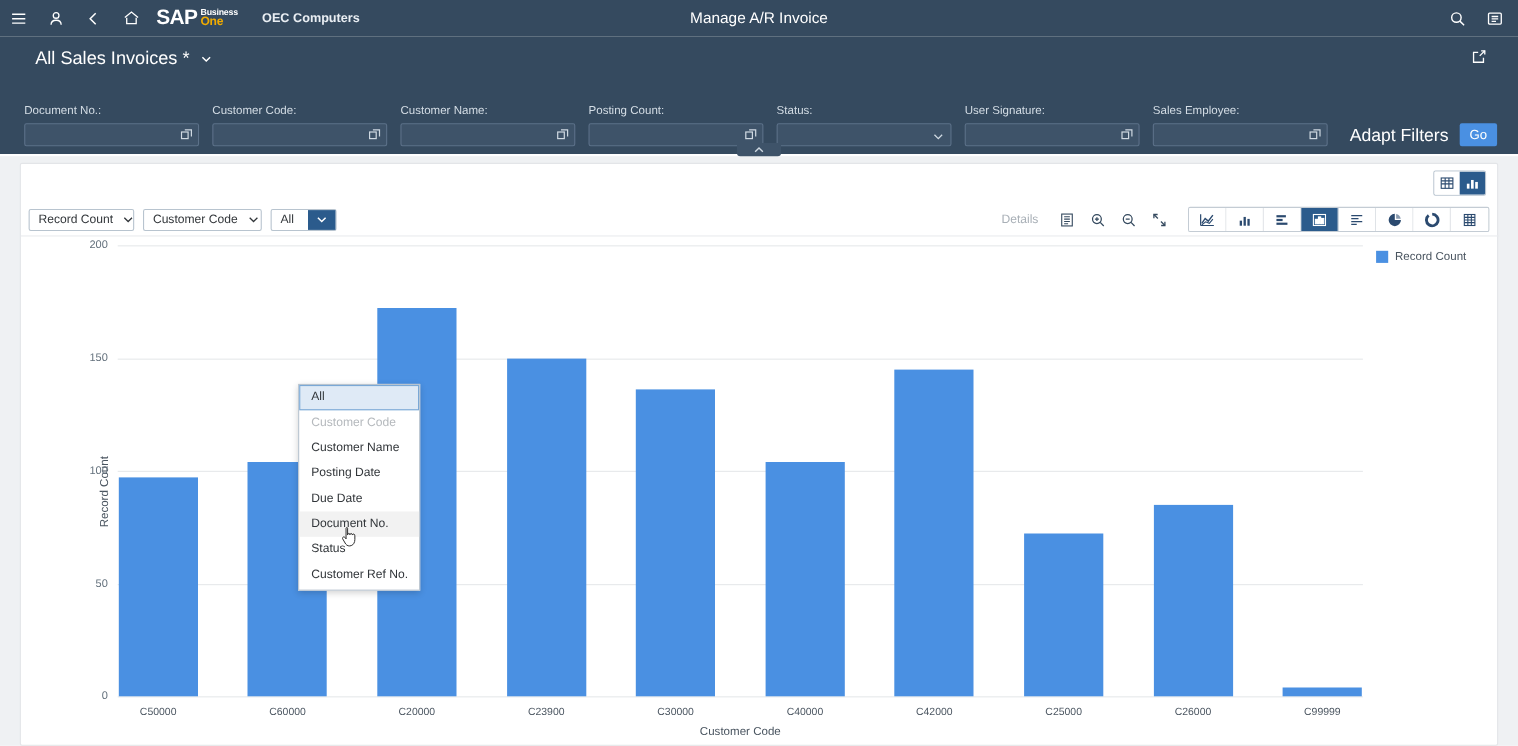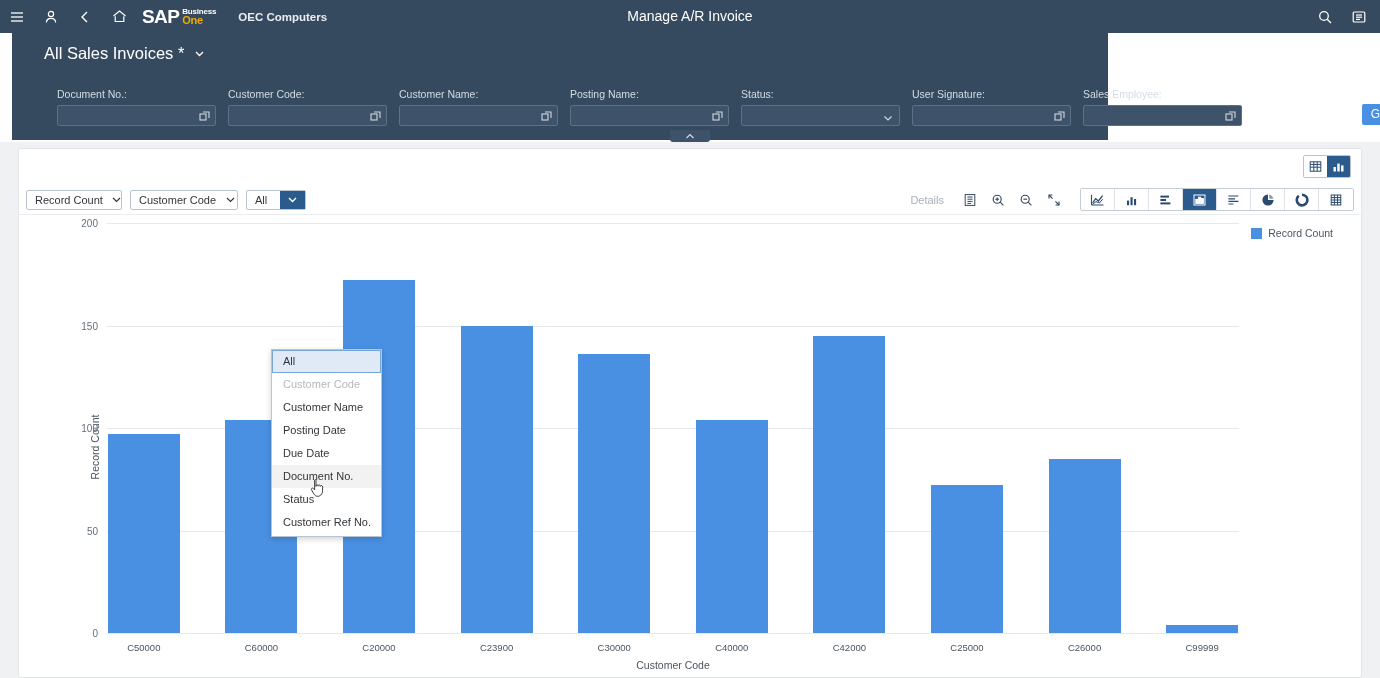--- a/index.html
+++ b/index.html
@@ -46,22 +46,22 @@
     text-align: center; font-size: 14px; color: #ffffff;
     pointer-events: none;
   }
   .shell-right {
     position: absolute; right: 4px; top: 0;
     height: 33px; display: flex; align-items: center;
   }
 
   
   .subheader {
-    position: absolute; top: 33px; left: 12px;
-    width: 1096px; height: 107px;
+    position: absolute; top: 33px; left: 0;
+    width: 1380px; height: 107px;
     background: #354a5f;
   }
   .variant-row {
     position: absolute; top: 0; left: 0;
     width: 1380px; height: 40px;
     display: flex; align-items: center;
   }
   .variant-title {
     margin-left: 32px;
     font-size: 16.5px; color: #ffffff;
@@ -72,22 +72,22 @@
     display: flex; align-items: center;
   }
   .share-icon {
     position: absolute; right: 28px; top: 11px;
     color: #ffffff; cursor: pointer;
   }
 
   .filter-bar {
     position: absolute; top: 48px; left: 0;
     width: 1380px; height: 52px;
-    display: flex; align-items: center;
-    padding-left: 45px;
+    display: flex; align-items: flex-end;
+    padding-left: 22px;
   }
   .filter-field { margin-right: 12px; }
   .filter-label {
     font-size: 10.5px; color: #d4dde5;
     margin-bottom: 5px; white-space: nowrap;
     display: block;
   }
   .filter-input {
     width: 159px; height: 21px;
     background: #3e5369;
@@ -438,21 +438,21 @@
         <span class="vh-icon">
           <svg width="12" height="12" viewBox="0 0 12 12" fill="none" stroke="currentColor" stroke-width="1.1">
             <rect x="1" y="4" width="6" height="6"></rect>
               <polyline points="4,2 10,2 10,8"></polyline>
           </svg>
         </span>
       </div>
     </div>
 
     <div class="filter-field">
-      <span class="filter-label">Posting Name:</span>
+      <span class="filter-label">Posting Count:</span>
       <div class="filter-input">
         <span class="vh-icon">
           <svg width="12" height="12" viewBox="0 0 12 12" fill="none" stroke="currentColor" stroke-width="1.1">
             <rect x="1" y="4" width="6" height="6"></rect>
               <polyline points="4,2 10,2 10,8"></polyline>
           </svg>
         </span>
       </div>
     </div>
 

